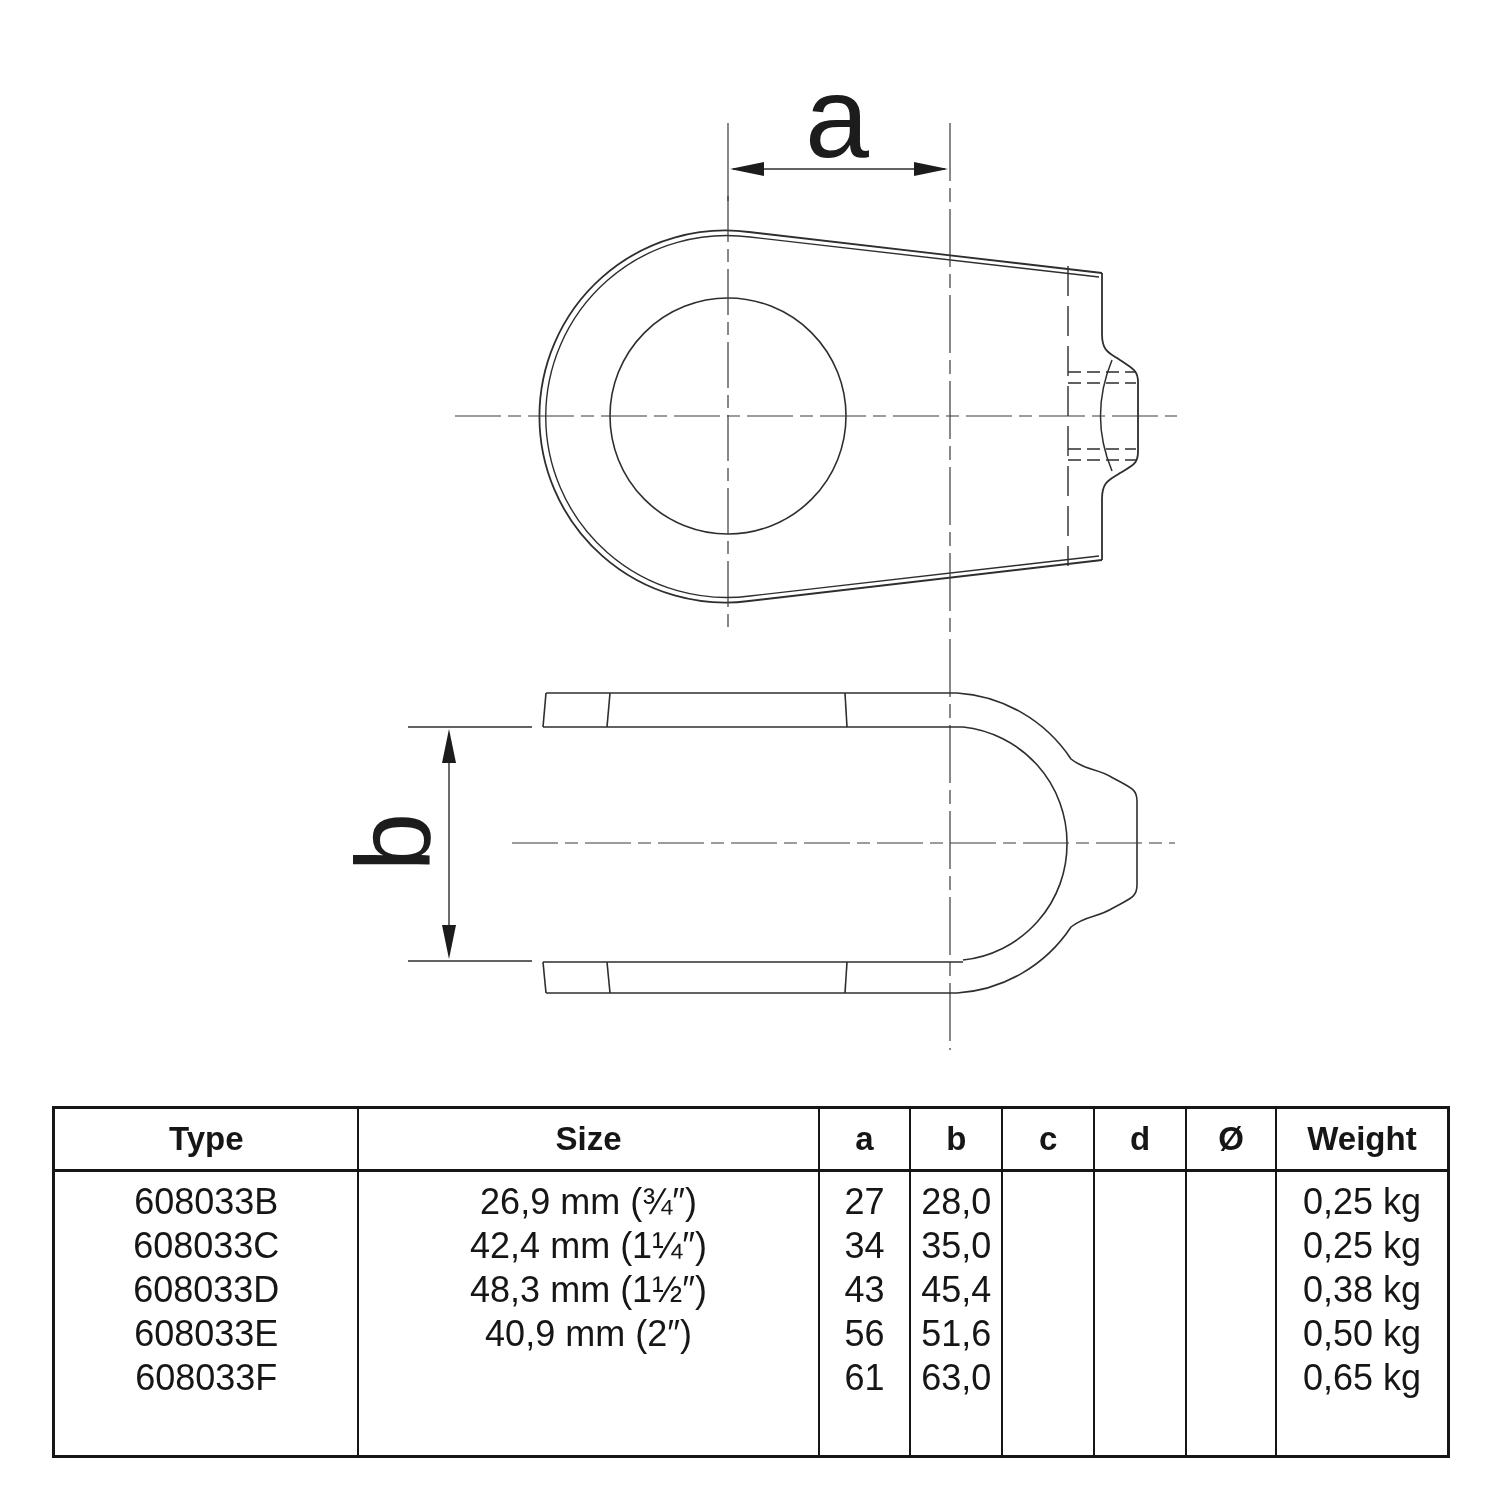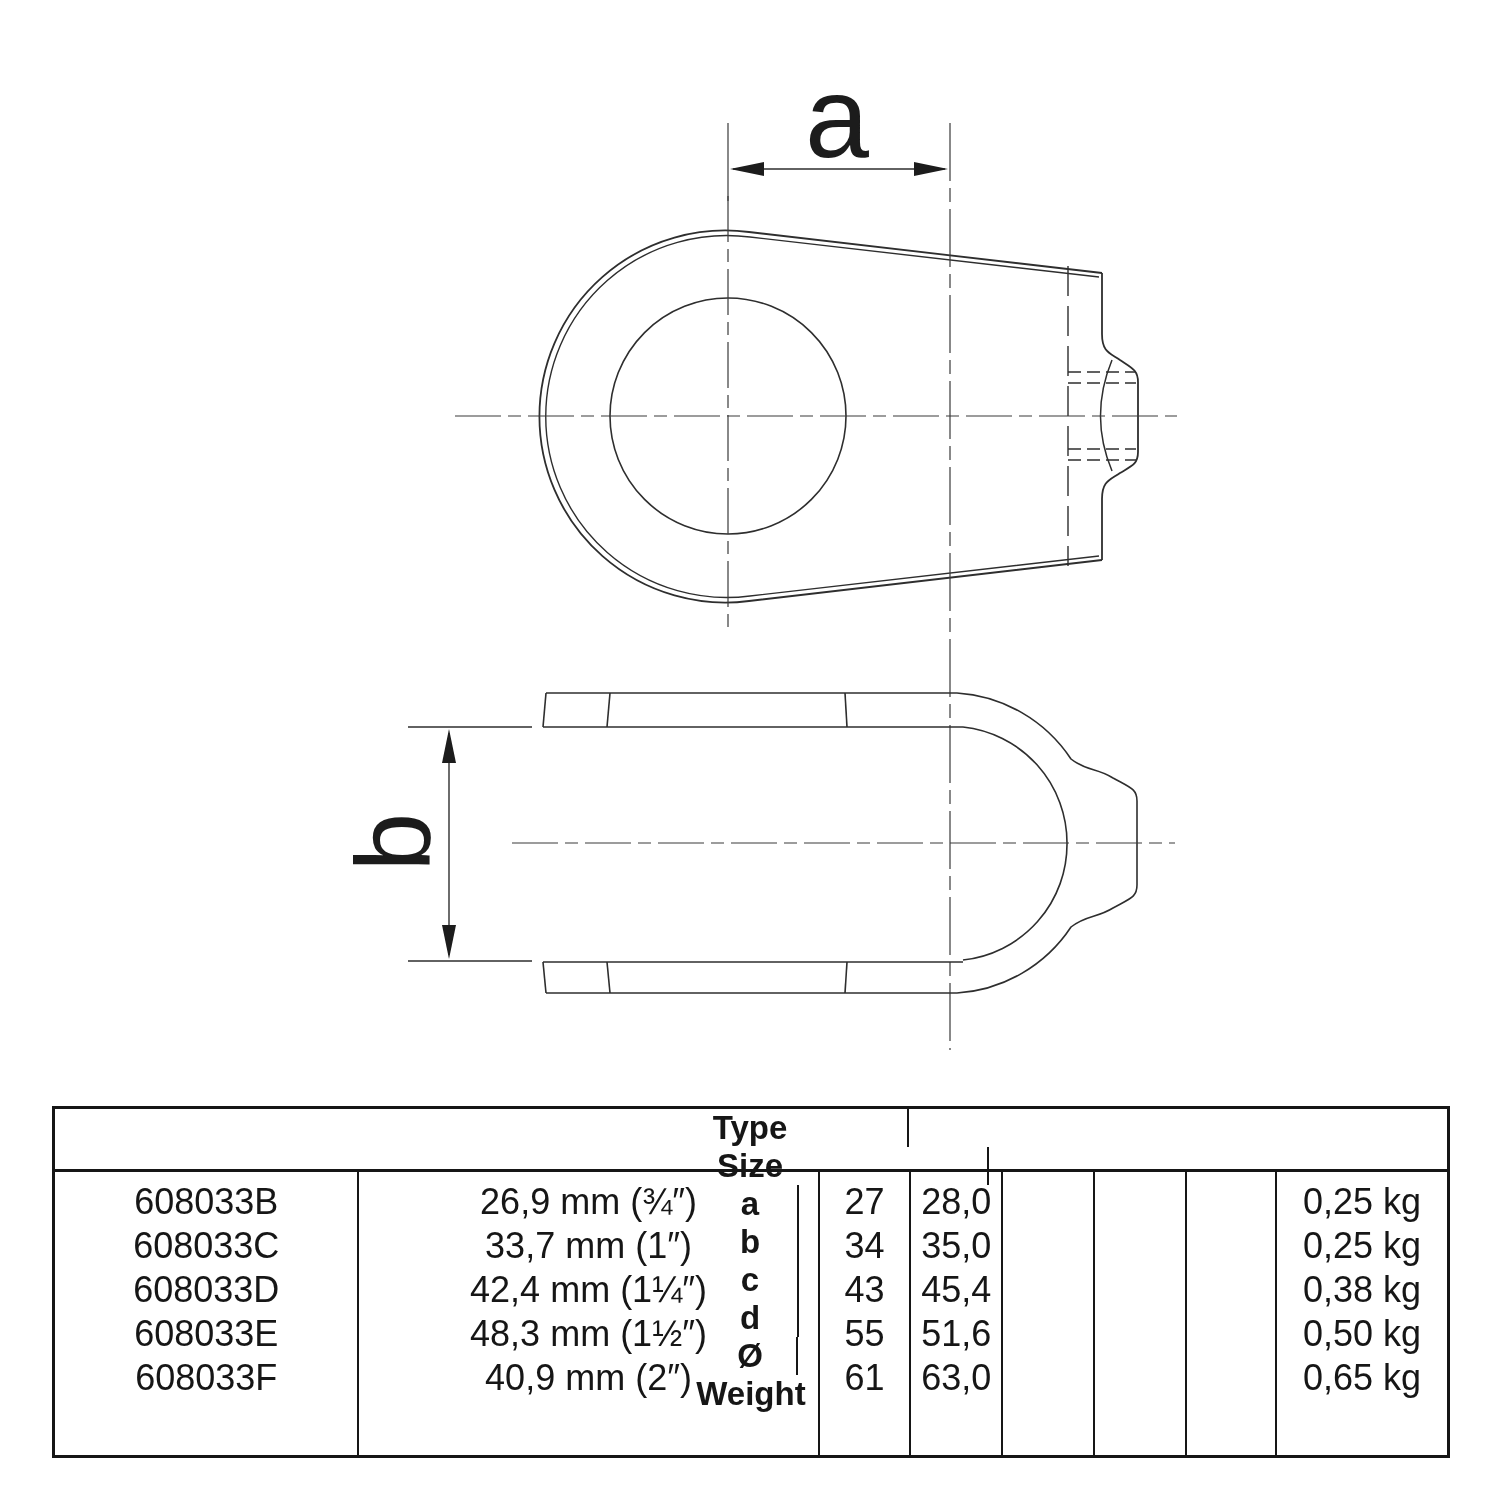--- a/index.html
+++ b/index.html
@@ -19,21 +19,21 @@
   .spec-table{
     position:absolute;
     left:52px;top:1106px;
     width:1398px;height:352px;
     border:3px solid #161616;
     box-sizing:border-box;
     display:flex;flex-direction:column;
     color:#161616;
   }
   .t-head{
-    display:flex;flex-direction:column;
+    display:flex;flex-direction:row;
     height:60px;min-height:60px;
     border-bottom:3px solid #161616;
     font-weight:bold;font-size:33px;
     align-items:center;
   }
   .t-body{display:flex;flex-direction:row;flex:1;}
   .t-col{
     box-sizing:border-box;
     border-right:2px solid #161616;
     height:100%;
@@ -145,30 +145,29 @@
     <div class="t-body">
       <div class="t-col w-type">
         <div class="cell-line">608033B</div>
         <div class="cell-line">608033C</div>
         <div class="cell-line">608033D</div>
         <div class="cell-line">608033E</div>
         <div class="cell-line">608033F</div>
       </div>
       <div class="t-col w-size">
         <div class="cell-line">26,9 mm (¾″)</div>
-        <div class="cell-line">33,7 mm (1″)</div>
         <div class="cell-line">42,4 mm (1¼″)</div>
         <div class="cell-line">48,3 mm (1½″)</div>
         <div class="cell-line">40,9 mm (2″)</div>
       </div>
       <div class="t-col w-a">
         <div class="cell-line">27</div>
         <div class="cell-line">34</div>
         <div class="cell-line">43</div>
-        <div class="cell-line">55</div>
+        <div class="cell-line">56</div>
         <div class="cell-line">61</div>
       </div>
       <div class="t-col w-b">
         <div class="cell-line">28,0</div>
         <div class="cell-line">35,0</div>
         <div class="cell-line">45,4</div>
         <div class="cell-line">51,6</div>
         <div class="cell-line">63,0</div>
       </div>
       <div class="t-col w-c">

